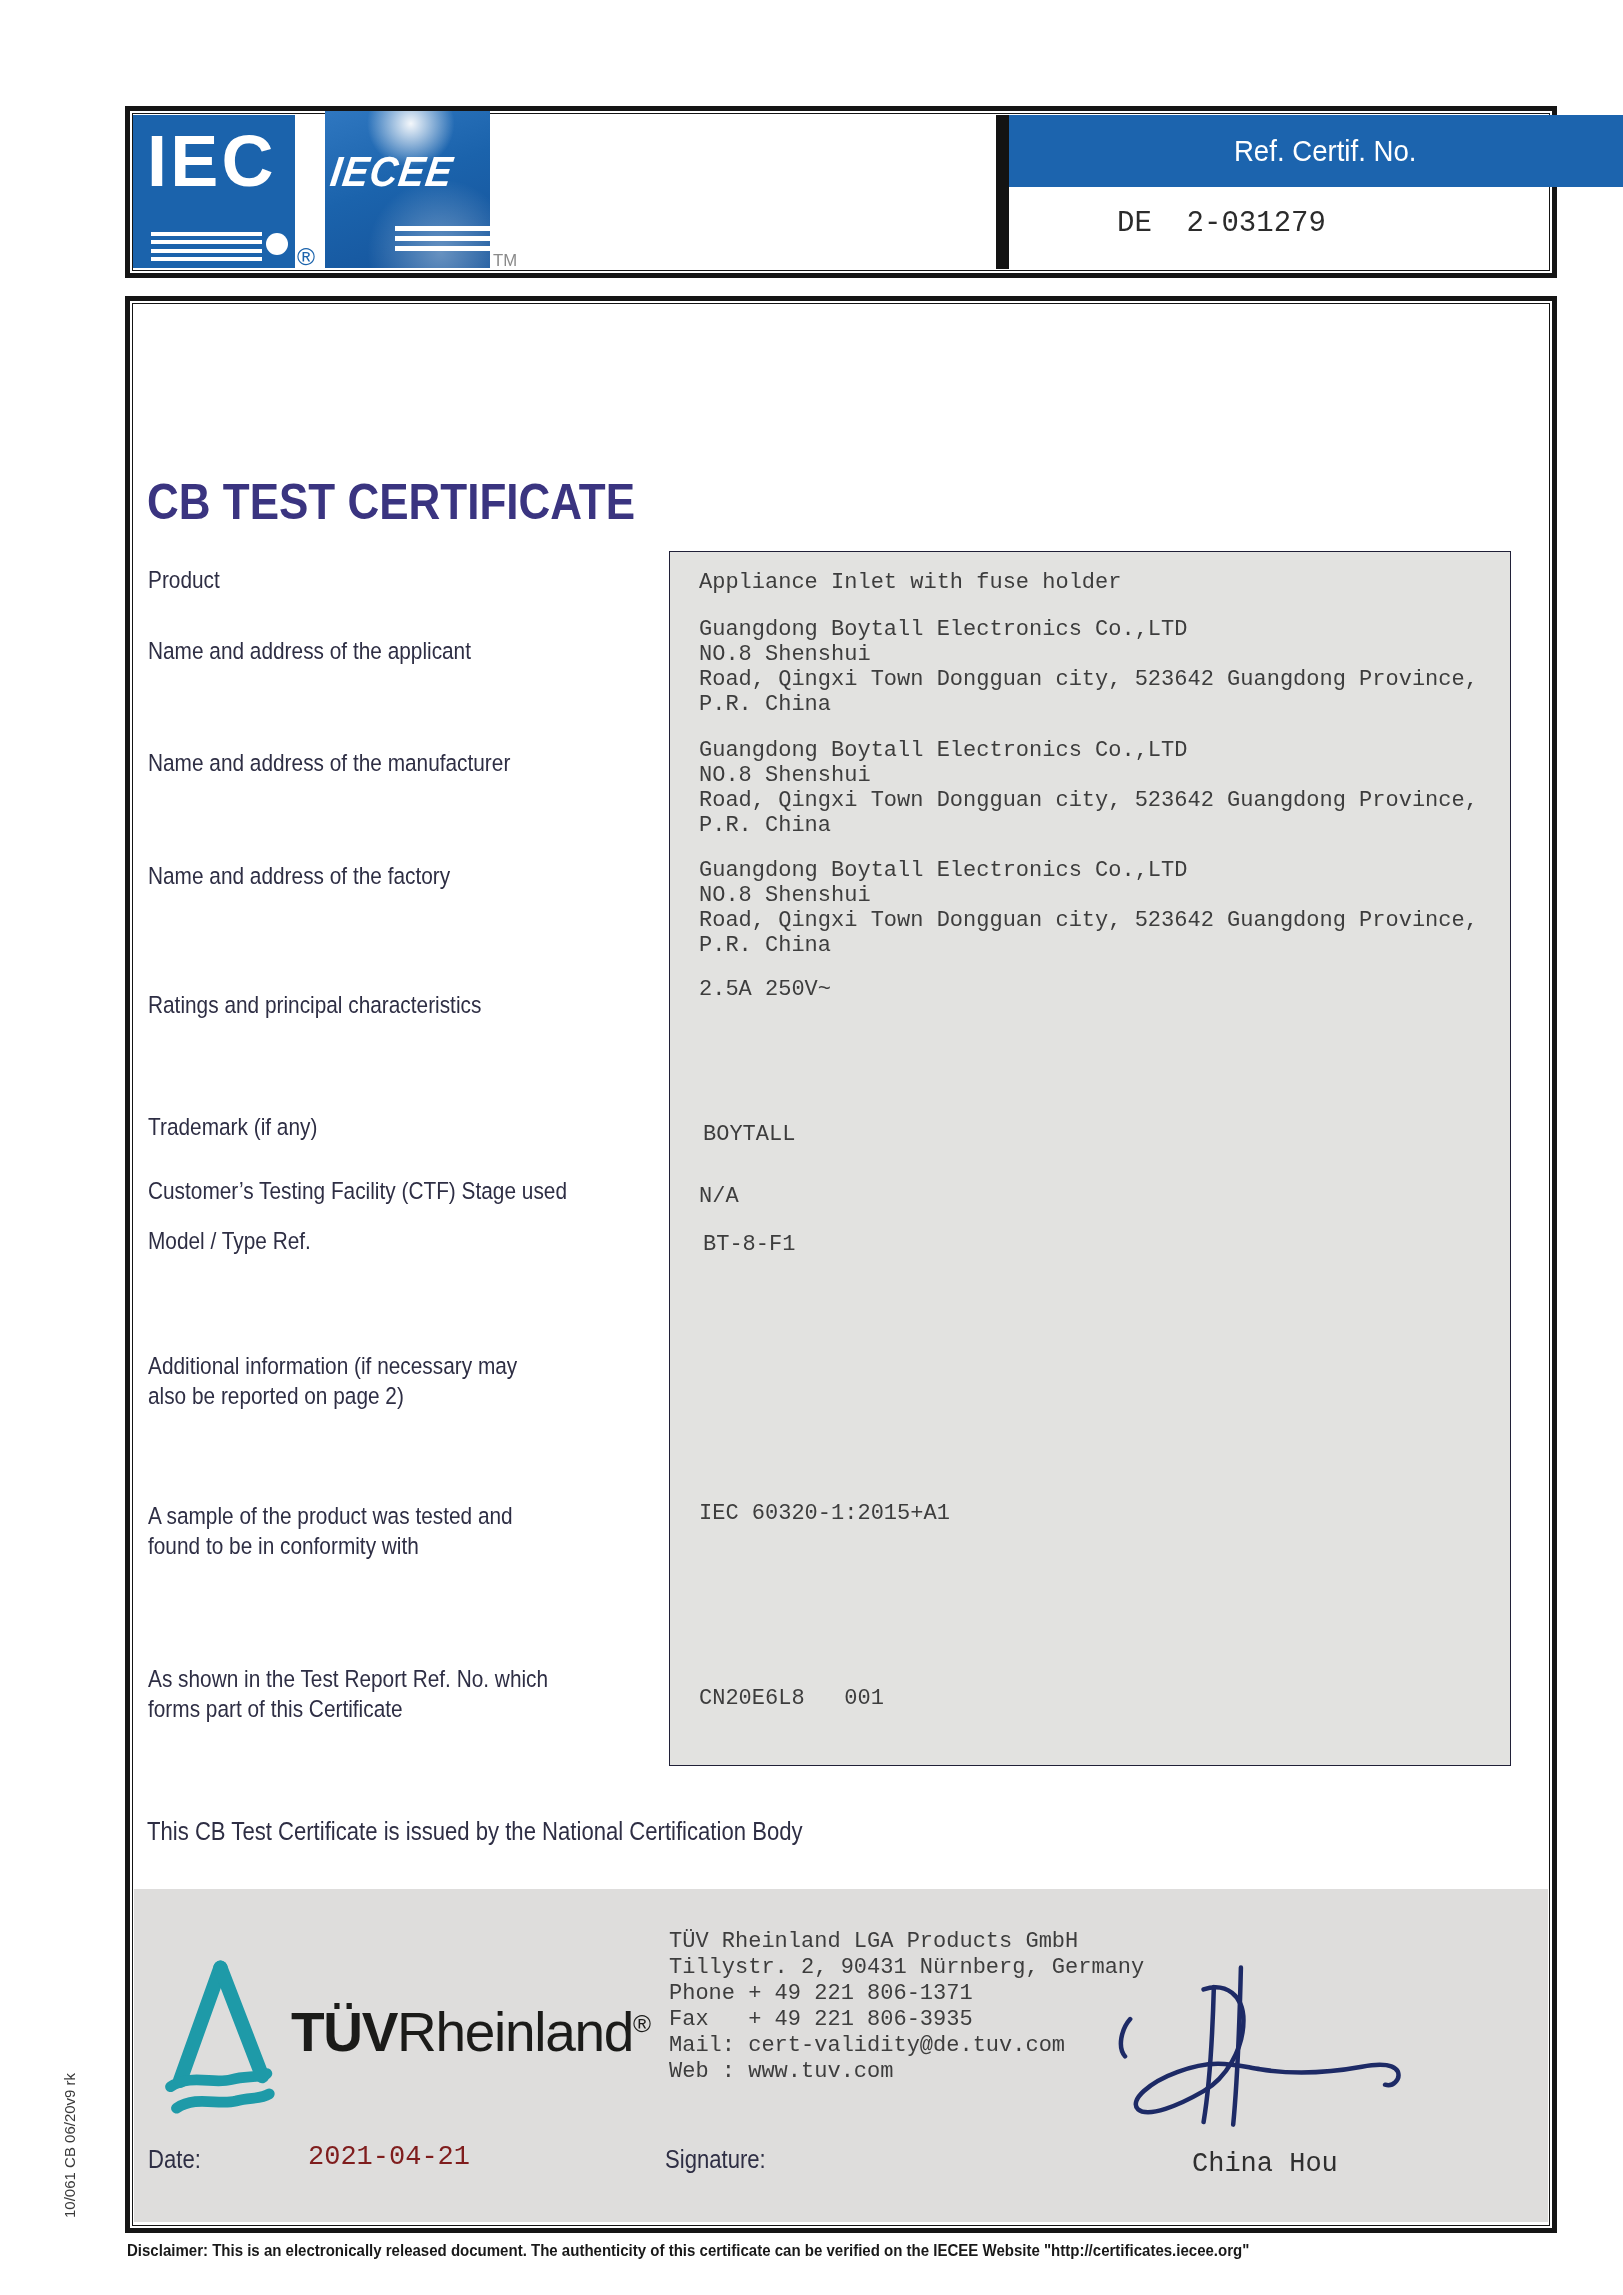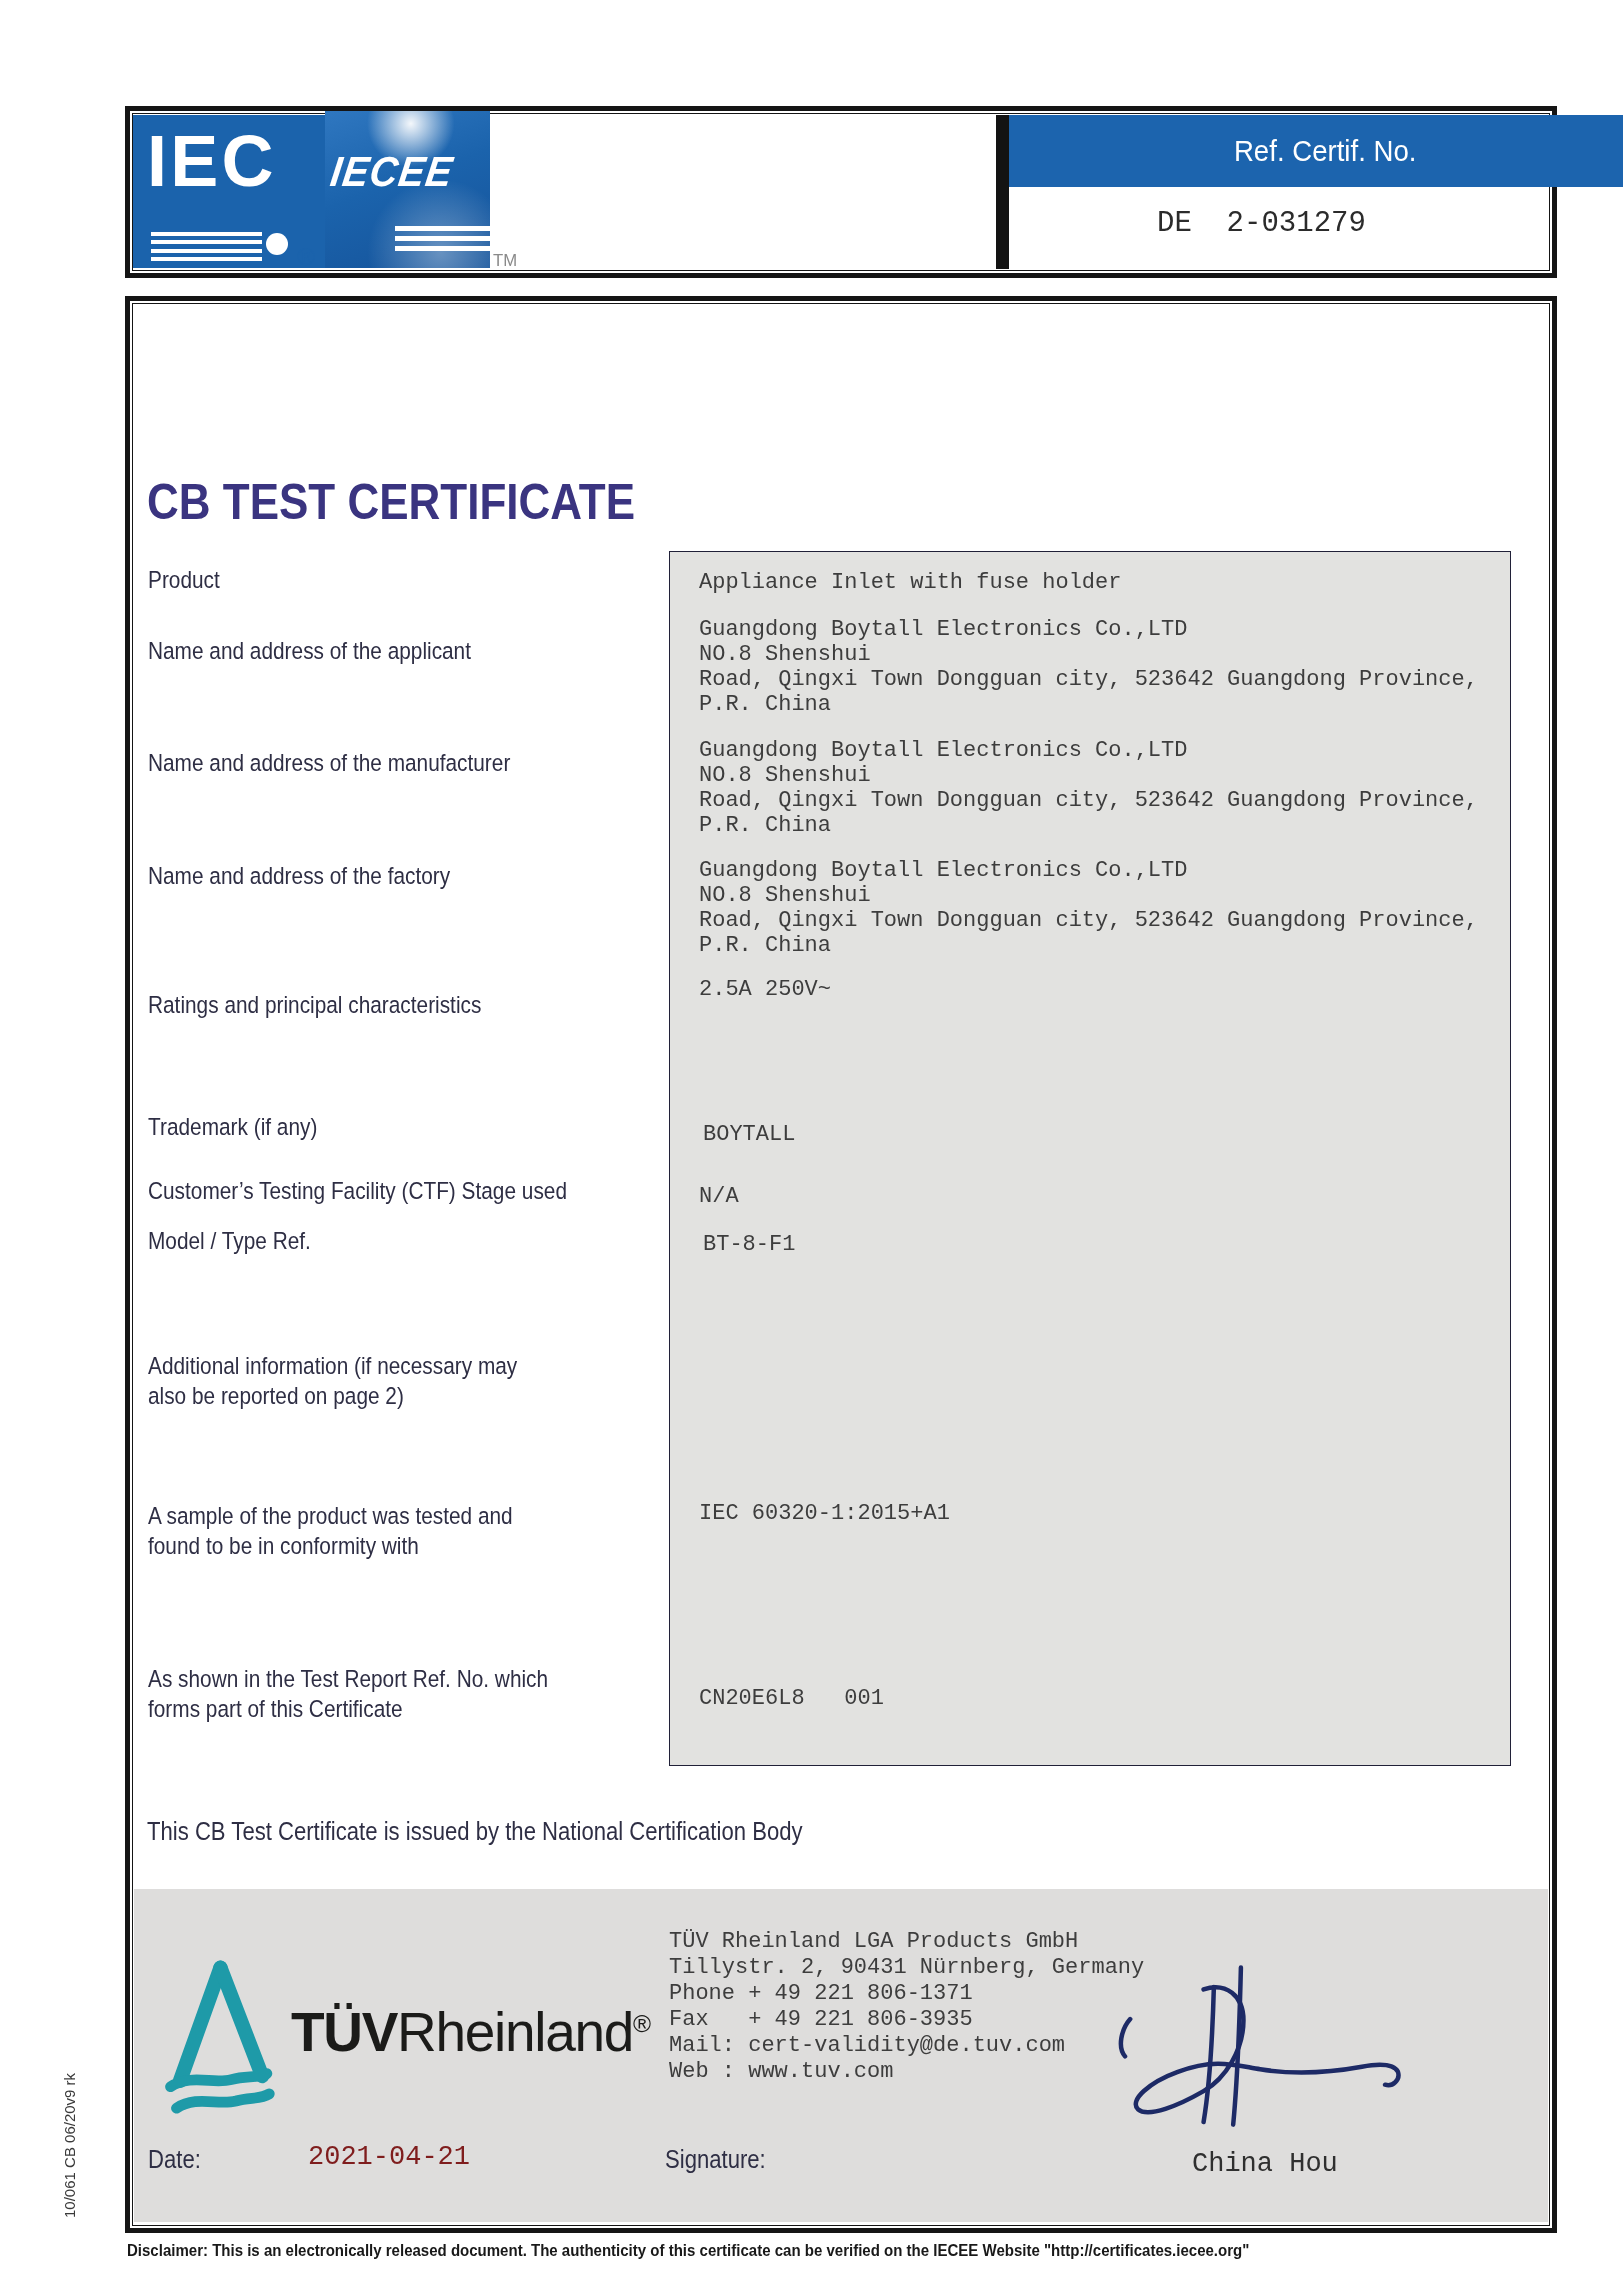--- a/index.html
+++ b/index.html
@@ -15,21 +15,21 @@
   .cond{transform:scaleX(.85);transform-origin:0 50%;white-space:pre-line;}
   .cond92{transform:scaleX(.92);transform-origin:50% 50%;}
 
   .lbl{font-size:24.5px;line-height:30px;color:#2e2e44;}
   .val{font-family:"Liberation Mono","DejaVu Sans Mono",monospace;
        font-size:22px;line-height:25px;color:#3d3d3d;white-space:pre;}
   .mono{font-family:"Liberation Mono","DejaVu Sans Mono",monospace;white-space:pre;}
 
   .banner-line{color:#fff;font-size:30px;transform:scaleX(.9);transform-origin:0 50%;white-space:nowrap;}
 
-  .iec-box{position:absolute;left:133px;top:115px;width:162px;height:153px;background:#1b63ac;padding-left:33px;}
+  .iec-box{position:absolute;left:133px;top:115px;width:162px;height:153px;background:#1b63ac;}
   .iec-word{position:absolute;left:14px;top:5.1px;color:#fff;font-weight:bold;font-size:72px;letter-spacing:3.2px;}
   .iec-bar{position:absolute;left:18px;height:3.9px;width:111px;background:#fff;}
   .iec-dot{position:absolute;left:133px;top:118px;width:22px;height:22px;border-radius:50%;background:#fff;}
 
   .iecee-box{position:absolute;left:325px;top:111px;width:165px;height:157px;overflow:hidden;
      background:
        radial-gradient(circle at 52% 8%, rgba(255,255,255,.95) 0%, rgba(255,255,255,0) 26%),
        radial-gradient(circle at 70% 90%, rgba(255,255,255,.35) 0%, rgba(255,255,255,0) 40%),
        linear-gradient(160deg,#2f77c0 0%,#1b63ac 45%,#15539a 100%);}
   .iecee-word{position:absolute;left:6.4px;top:37px;color:#fff;font-weight:bold;font-style:italic;
@@ -74,21 +74,21 @@
     <div class="iecee-bar" style="top:125px;"></div>
     <div class="iecee-bar" style="top:135px;"></div>
   </div>
   <div class="abs" style="left:493px;top:251px;font-size:16.7px;color:#8a8a8a;">TM</div>
 
   <div class="abs" style="left:996px;top:115px;width:13px;height:154px;background:#131313;"></div>
 
   <div class="abs" style="left:1009px;top:115px;width:633px;height:72px;background:#1c64ae;display:flex;align-items:center;justify-content:center;">
     <span class="cond92" style="color:#fff;font-size:30px;">Ref. Certif. No.</span>
   </div>
-  <div class="abs mono" style="left:1117px;top:207px;font-size:29px;color:#2b2b2b;margin-left:40px;">DE  2-031279</div>
+  <div class="abs mono" style="left:1117px;top:207px;font-size:29px;color:#2b2b2b;">DE  2-031279</div>
 
   <div class="frame" style="left:125px;top:296px;width:1432px;height:1937px;">
     <div class="frame-in"></div>
   </div>
 
 
   <div class="abs" style="left:147px;top:473px;font-size:50px;font-weight:bold;color:#3a3480;transform:scaleX(.88);transform-origin:0 50%;white-space:nowrap;">CB TEST CERTIFICATE</div>
 
   <div class="gray-box"></div>
 

